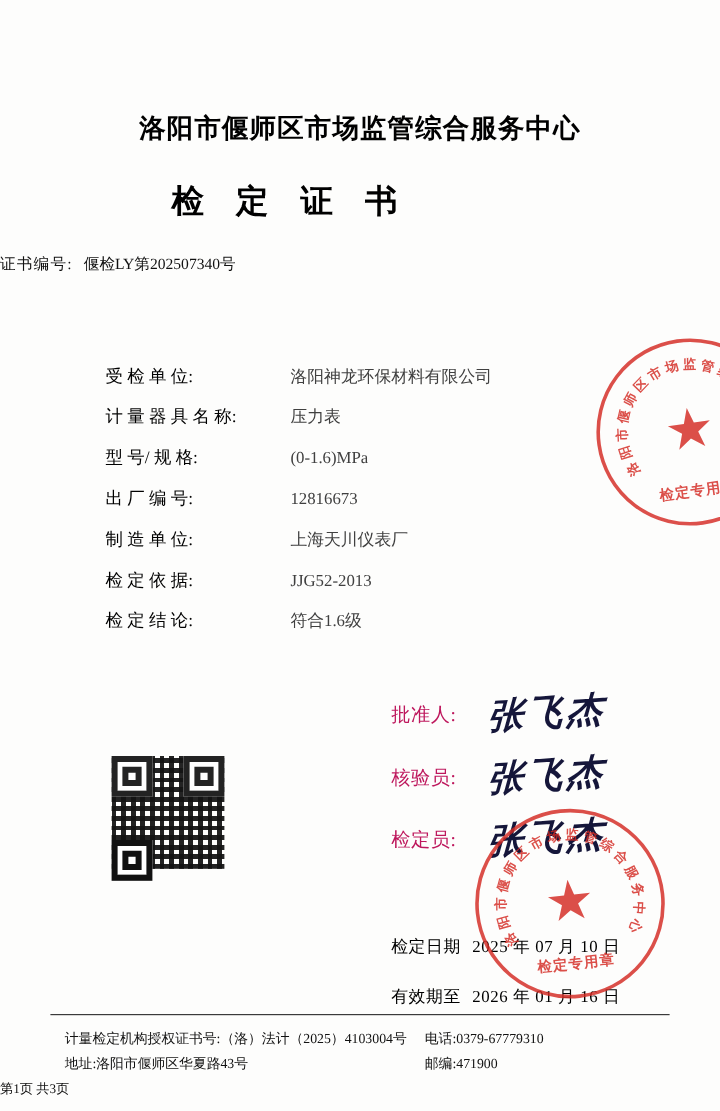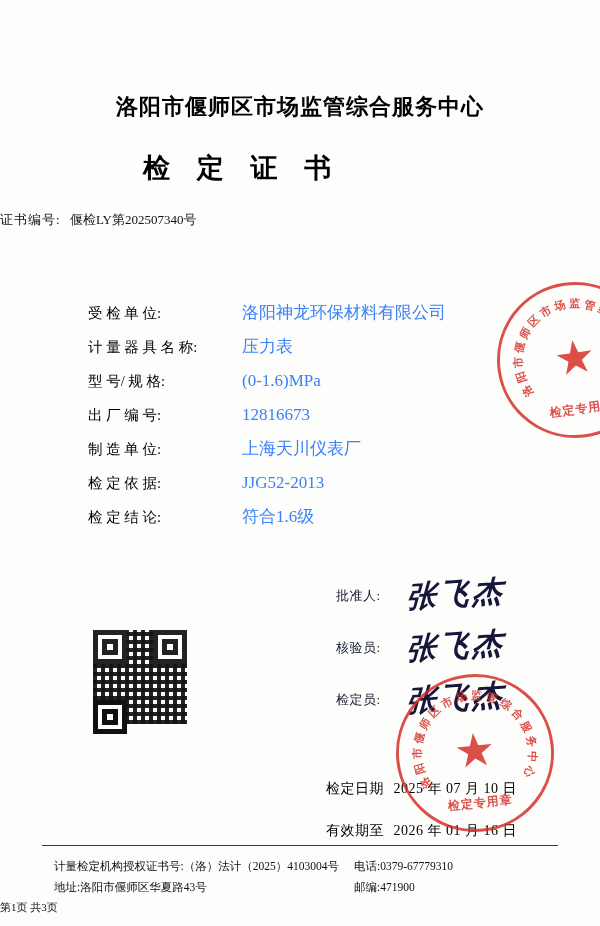--- a/index.html
+++ b/index.html
@@ -81,44 +81,43 @@
   }
   .field-label {
     width: 150px;
     font-size: 14.5px;
     color: #000;
     display: flex;
     justify-content: space-between;
     margin-top: 36px;
   }
   .field-value {
-    font-size: 17px;
-    color: #3b82f6;
+    font-size: 14px;
+    color: #404040;
     padding-left: 4px;
     white-space: nowrap;
   }
 
   
   .sign-block {
     position: absolute;
     left: 326px;
     top: 586px;
     width: 250px;
   }
   .sign-row {
     position: relative;
     height: 52px;
   }
   .sign-label {
-    font-size: 13px;
-    color: #0f172a;
+    font-size: 16px;
+    color: #be185d;
     display: inline-block;
     width: 78px;
     letter-spacing: 0.5px;
-    margin-left: 10px;
   }
   .sign-name {
     position: absolute;
     left: 80px;
     top: -12px;
     font-family: "DejaVu Serif", serif;
     font-size: 30px;
     font-style: italic;
     color: #15163a;
     transform: rotate(-4deg) skewX(-6deg);

